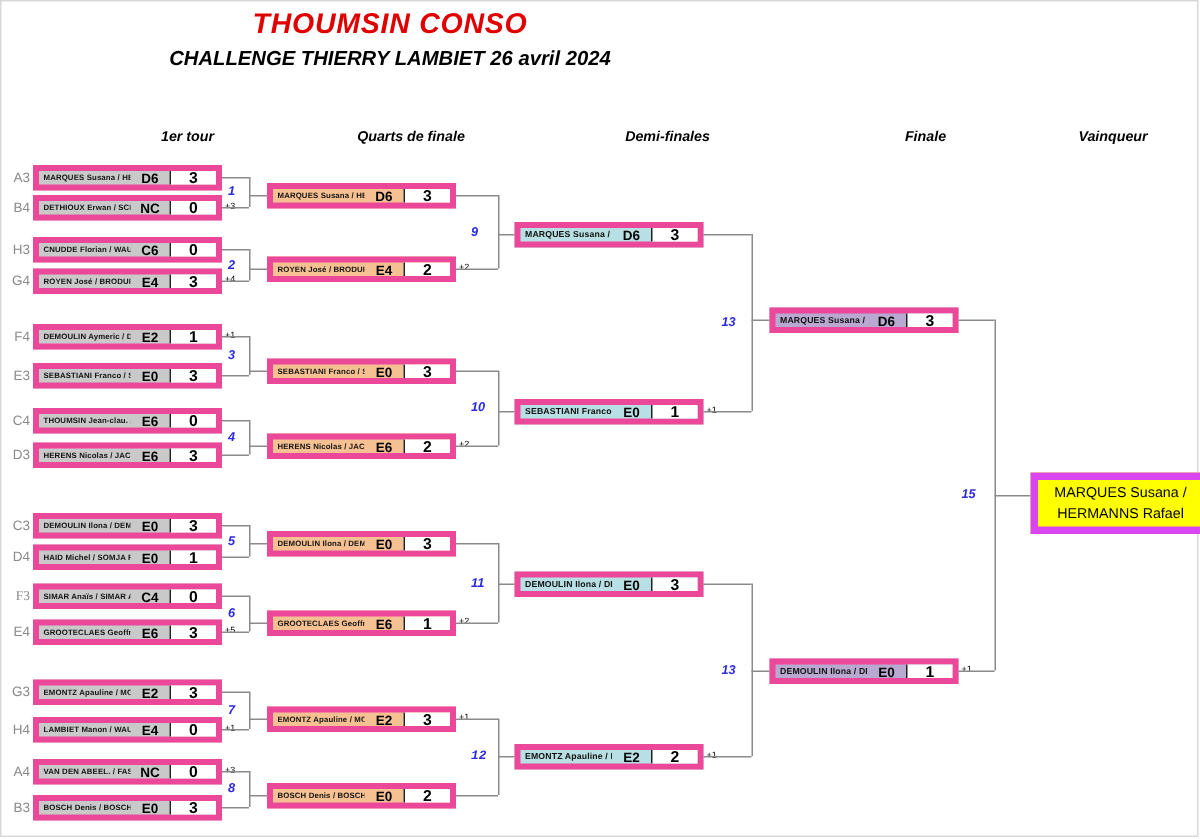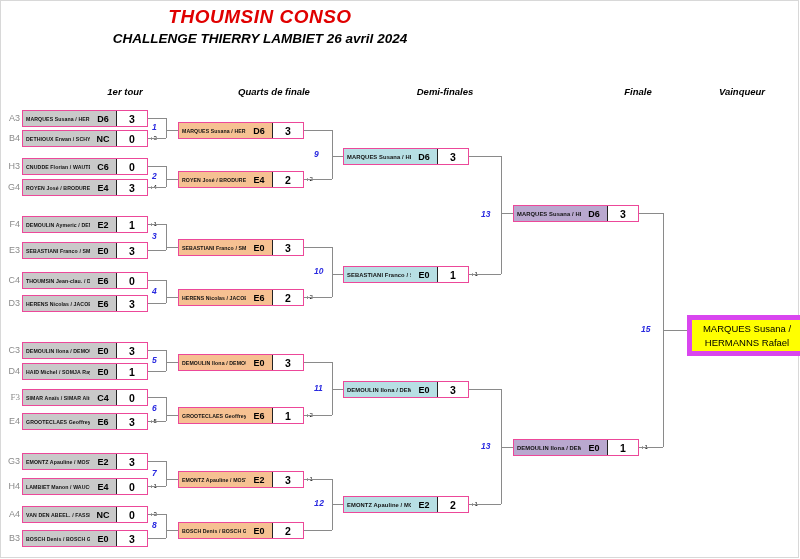--- a/index.html
+++ b/index.html
@@ -37,21 +37,21 @@
   .seed{
     position:absolute;
     font-size:9px;color:#8a8a8a;
     width:18px;text-align:right;
   }
   
   .entry{
     position:absolute;
     height:17px;
     box-sizing:border-box;
-    border:1px solid #ec4899;
+    border:4px solid #ec4899;
     display:flex;align-items:stretch;
     background:#c9c9c9;
   }
   .entry .nm{
     flex:1 1 auto;
     display:flex;align-items:center;
     padding-left:3px;
     font-size:5.2px;
     font-weight:bold;
     color:#111;
@@ -110,21 +110,21 @@
 
 <div class="page-border"></div>
 
 <div class="title-main">THOUMSIN CONSO</div>
 <div class="title-sub">CHALLENGE THIERRY LAMBIET 26 avril 2024</div>
 
 <div id="headers">
     <div class="col-head" style="left: 45px; width: 160px;">1er tour</div>
     <div class="col-head" style="left: 194px; width: 160px;">Quarts de finale</div>
     <div class="col-head" style="left: 365px; width: 160px;">Demi-finales</div>
-    <div class="col-head" style="left: 558px; width: 160px;">Finale</div>
+    <div class="col-head" style="left: 537px; width: 160px;">Finale</div>
     <div class="col-head" style="left: 662px; width: 160px;">Vainqueur</div>
   </div>
 <div id="bracket">
     <div class="seed" style="left: 2px; top: 113px;">A3</div>
     <div class="entry r1" style="left: 22px; top: 110px; width: 126px;">
       <div class="nm ">MARQUES Susana /  HERMANNS Rafael</div>
       <div class="cls">D6</div>
       <div class="sc">3</div>
     </div>
     <div class="seed" style="left: 2px; top: 133px;">B4</div>

